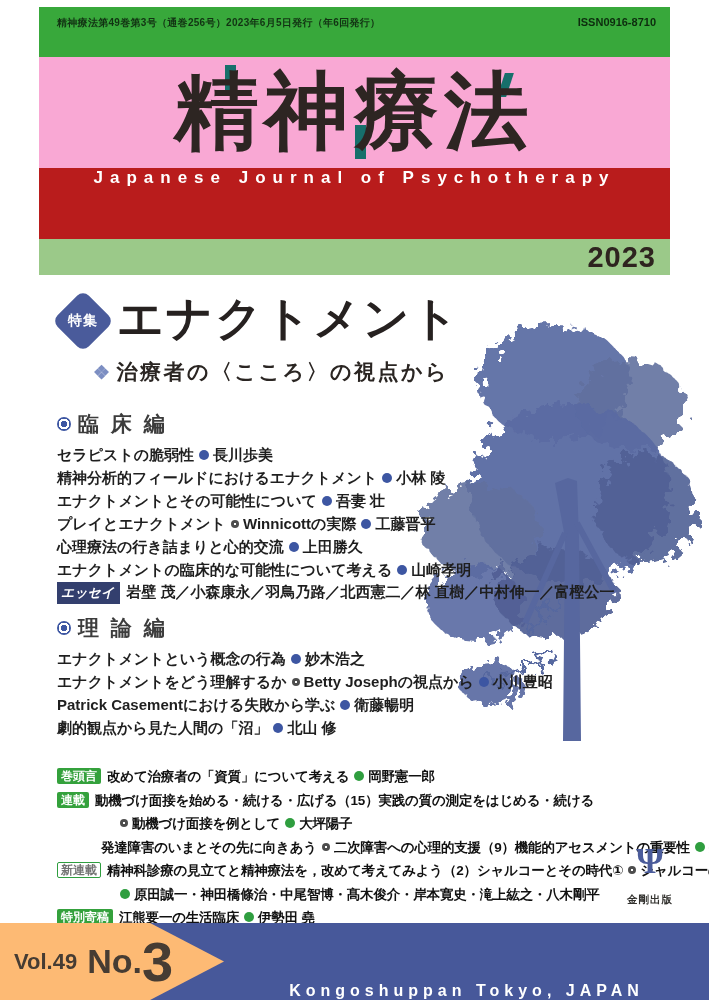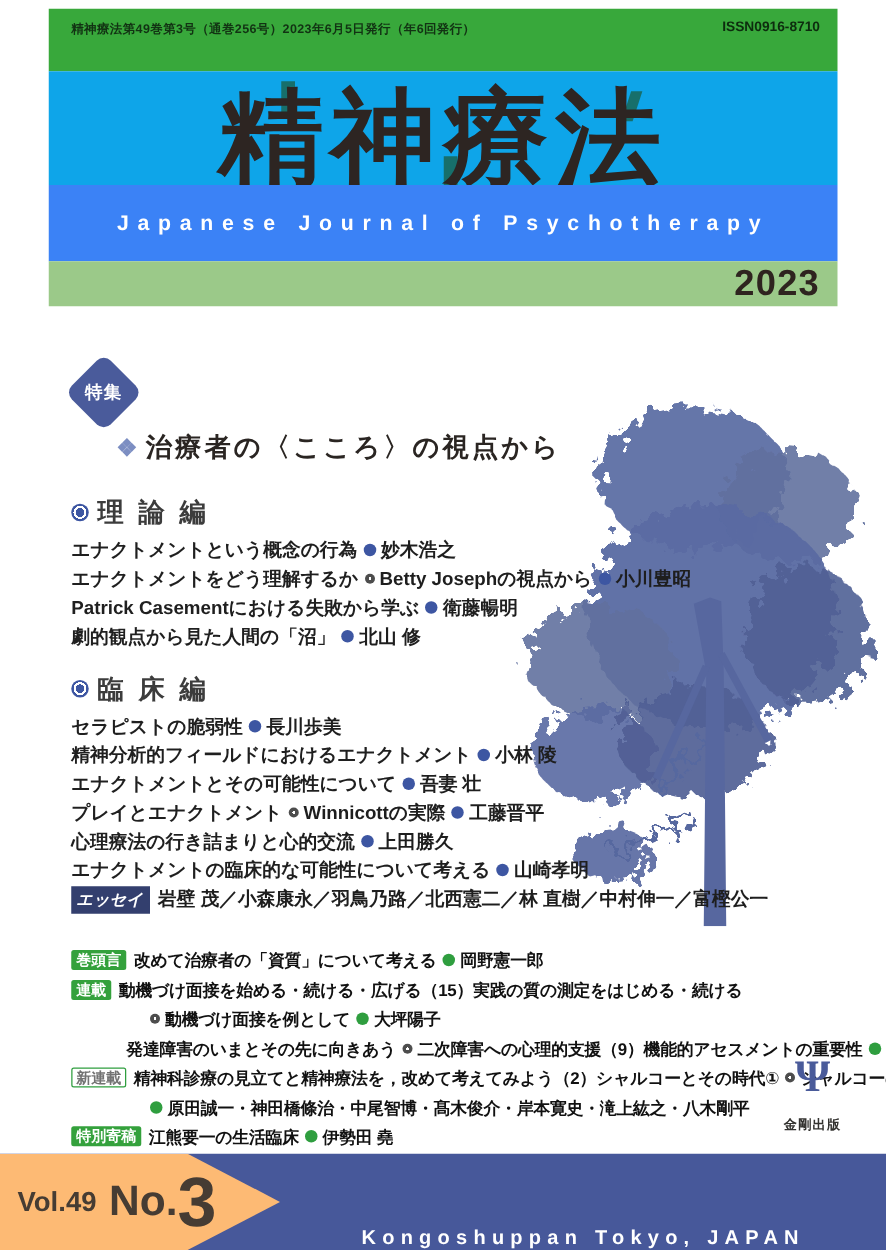--- a/index.html
+++ b/index.html
@@ -6,28 +6,28 @@
   .cover{position:relative;width:709px;height:1000px;margin:0 auto;background:#ffffff;
          overflow:hidden;outline:1px solid #ddd;
          font-family:"Liberation Sans","DejaVu Sans",sans-serif;}
 
   
   .header{position:absolute;left:39px;right:39px;top:7px;z-index:3;}
   .band-top{height:50px;background:#38a83b;display:flex;align-items:flex-start;
             justify-content:space-between;padding:9px 14px 0 18px;box-sizing:border-box;}
   .issue-info{font-size:10px;color:#123313;font-weight:bold;letter-spacing:.3px;}
   .issn{font-size:11px;color:#0d2c0e;font-weight:bold;}
-  .band-title{height:91px;background:#0ea5e9;position:relative;text-align:center;overflow:hidden;}
+  .band-title{height:111px;background:#f9a8d4;position:relative;text-align:center;overflow:hidden;}
   .jp-title{position:relative;z-index:2;font-family:"Liberation Serif","DejaVu Serif",serif;
             font-size:84px;line-height:109px;font-weight:bold;color:#2d2522;letter-spacing:6px;}
   .accent{position:absolute;background:#176f6b;z-index:1;}
   .accent.a1{left:186px;top:8px;width:11px;height:30px;}
   .accent.a2{left:316px;top:68px;width:11px;height:34px;}
   .accent.a3{left:462px;top:16px;width:9px;height:24px;transform:skewX(-18deg);}
-  .band-blue{height:61px;background:#3b82f6;display:flex;align-items:center;justify-content:center;}
+  .band-blue{height:71px;background:#b91c1c;display:flex;justify-content:center;}
   .en-title{color:#ffffff;font-size:17px;font-weight:bold;letter-spacing:7px;}
   .band-year{height:36px;background:#9bc989;text-align:right;}
   .year{font-size:29px;line-height:36px;font-weight:bold;color:#2e241f;padding-right:14px;letter-spacing:1px;}
 
   
   .tree{position:absolute;top:293px;right:6px;width:298px;height:448px;z-index:1;}
 
   
   .content{position:absolute;left:57px;right:10px;top:288px;z-index:2;color:#1e1e1e;}
 
@@ -127,69 +127,70 @@
     <path d="M158,448 L160,245 L150,190 L163,185 L172,188 L174,245 L176,448 Z" fill="#57679f"></path>
     <path d="M160,240 L120,330 M172,230 L210,300" stroke="#57679f" stroke-width="6" fill="none"></path>
   </svg>
 
   <div class="content">
 
     <div class="feature-row">
       <div class="diamond">
         <span>特集</span>
       </div>
+      <div class="feature-title">エナクトメント</div>
     </div>
     <div class="feature-sub">
       <span class="clover">❖</span><span>治療者の〈こころ〉の視点から</span>
+    </div>
+
+    <div class="section" style="margin-top:16px;">
+      <div class="sec-head">
+        <span class="ring"></span>
+        <span>臨 床 編</span>
+      </div>
+      <div class="toc">
+        <span class="ttl">セラピストの脆弱性</span><span class="dot"></span><span>長川歩美</span>
+      </div>
+      <div class="toc">
+        <span class="ttl">精神分析的フィールドにおけるエナクトメント</span><span class="dot"></span><span>小林 陵</span>
+      </div>
+      <div class="toc">
+        <span class="ttl">エナクトメントとその可能性について</span><span class="dot"></span><span>吾妻 壮</span>
+      </div>
+      <div class="toc">
+        <span class="ttl">プレイとエナクトメント</span><span class="sdot"></span><span>Winnicottの実際</span><span class="dot"></span><span>工藤晋平</span>
+      </div>
+      <div class="toc">
+        <span class="ttl">心理療法の行き詰まりと心的交流</span><span class="dot"></span><span>上田勝久</span>
+      </div>
+      <div class="toc">
+        <span class="ttl">エナクトメントの臨床的な可能性について考える</span><span class="dot"></span><span>山崎孝明</span>
+      </div>
+      <div class="essay-row">
+        <span class="badge-navy">エッセイ</span><span>岩壁 茂／小森康永／羽鳥乃路／北西憲二／林 直樹／中村伸一／富樫公一</span>
+      </div>
     </div>
 
     <div class="section">
       <div class="sec-head">
         <span class="ring"></span>
         <span>理 論 編</span>
       </div>
       <div class="toc">
         <span class="ttl">エナクトメントという概念の行為</span><span class="dot"></span><span>妙木浩之</span>
       </div>
       <div class="toc">
         <span class="ttl">エナクトメントをどう理解するか</span><span class="sdot"></span><span>Betty Josephの視点から</span><span class="dot"></span><span>小川豊昭</span>
       </div>
       <div class="toc">
         <span class="ttl">Patrick Casementにおける失敗から学ぶ</span><span class="dot"></span><span>衛藤暢明</span>
       </div>
       <div class="toc">
         <span class="ttl">劇的観点から見た人間の「沼」</span><span class="dot"></span><span>北山 修</span>
-      </div>
-    </div>
-
-    <div class="section" style="margin-top:16px;">
-      <div class="sec-head">
-        <span class="ring"></span>
-        <span>臨 床 編</span>
-      </div>
-      <div class="toc">
-        <span class="ttl">セラピストの脆弱性</span><span class="dot"></span><span>長川歩美</span>
-      </div>
-      <div class="toc">
-        <span class="ttl">精神分析的フィールドにおけるエナクトメント</span><span class="dot"></span><span>小林 陵</span>
-      </div>
-      <div class="toc">
-        <span class="ttl">エナクトメントとその可能性について</span><span class="dot"></span><span>吾妻 壮</span>
-      </div>
-      <div class="toc">
-        <span class="ttl">プレイとエナクトメント</span><span class="sdot"></span><span>Winnicottの実際</span><span class="dot"></span><span>工藤晋平</span>
-      </div>
-      <div class="toc">
-        <span class="ttl">心理療法の行き詰まりと心的交流</span><span class="dot"></span><span>上田勝久</span>
-      </div>
-      <div class="toc">
-        <span class="ttl">エナクトメントの臨床的な可能性について考える</span><span class="dot"></span><span>山崎孝明</span>
-      </div>
-      <div class="essay-row">
-        <span class="badge-navy">エッセイ</span><span>岩壁 茂／小森康永／羽鳥乃路／北西憲二／林 直樹／中村伸一／富樫公一</span>
       </div>
     </div>
 
     <div class="articles">
       <div>
         <span class="badge">巻頭言</span><span>改めて治療者の「資質」について考える</span><span class="dot g"></span><span>岡野憲一郎</span>
       </div>
       <div>
         <span class="badge">連載</span><span>動機づけ面接を始める・続ける・広げる（15）実践の質の測定をはじめる・続ける</span>
       </div>

